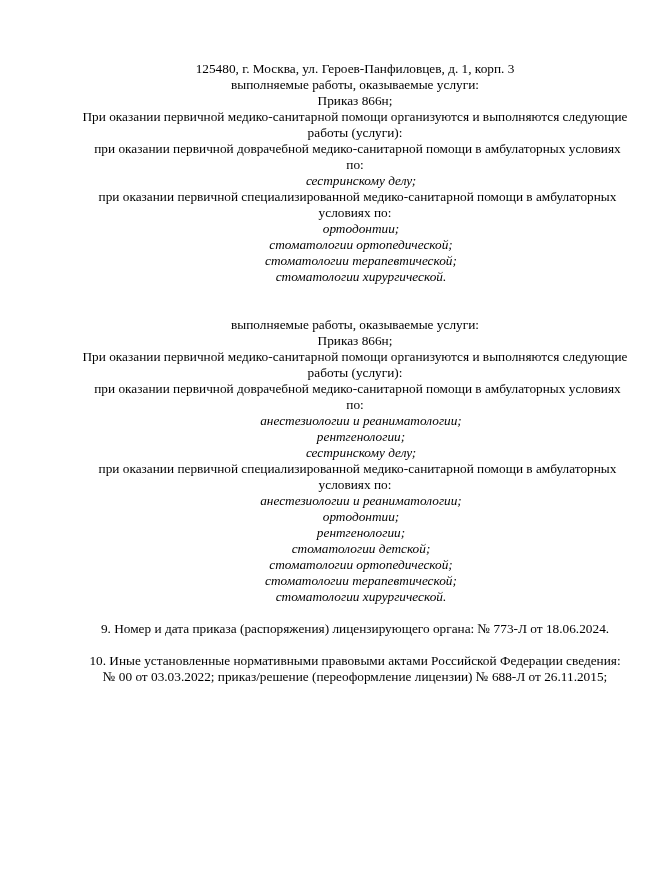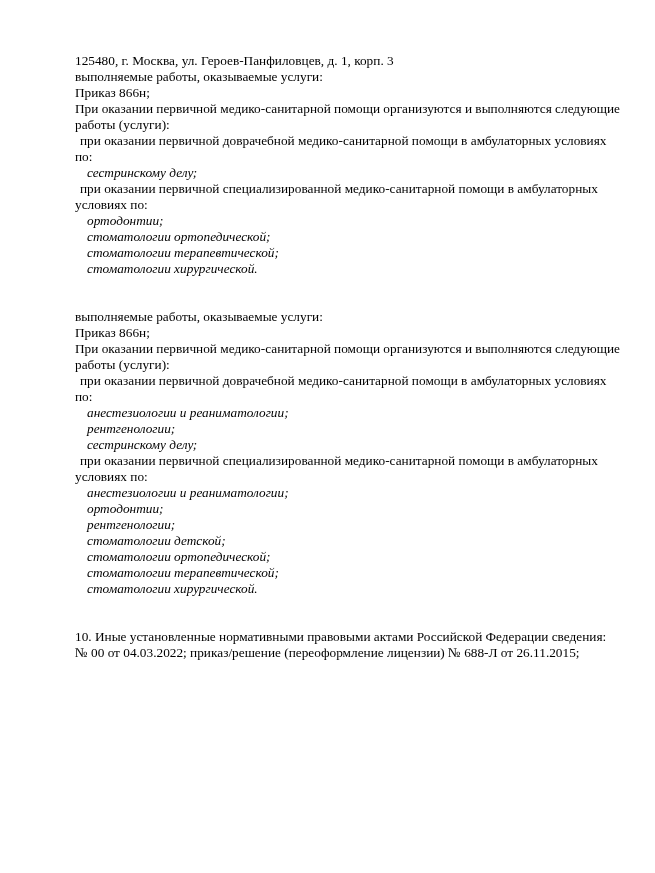--- a/index.html
+++ b/index.html
@@ -1,20 +1,21 @@
 <!DOCTYPE html>
 <html><head>
 <meta charset="utf-8">
 <style>
   html, body { margin: 0; padding: 0; background: #ffffff; }
   body { width: 655px; height: 873px; overflow: hidden; position: relative; }
   .page {
-    position: absolute; left: 75px; top: 53px; width: 560px;
+    position: absolute; left: 75px; top: 61px; width: 560px;
     font-family: "Liberation Serif", serif; font-size: 13.3px; line-height: 16px;
     color: #000000;
+    text-align: center;
   }
   .line { white-space: pre; height: 16px; }
   .ind1 { padding-left: 5px; }
   .ind2 { padding-left: 12px; font-style: italic; }
   .gap { height: 16px; }
   .block { margin: 0; }
 </style>
 </head>
 <body>
 
@@ -56,24 +57,25 @@
     <div class="line ind2">ортодонтии;</div>
     <div class="line ind2">рентгенологии;</div>
     <div class="line ind2">стоматологии детской;</div>
     <div class="line ind2">стоматологии ортопедической;</div>
     <div class="line ind2">стоматологии терапевтической;</div>
     <div class="line ind2">стоматологии хирургической.</div>
   </div>
 
   <div class="gap"></div>
 
+  <div class="line">9. Номер и дата приказа (распоряжения) лицензирующего органа: № 773-Л от 18.06.2024.</div>
 
   <div class="gap"></div>
 
   <div class="block">
     <div class="line">10. Иные установленные нормативными правовыми актами Российской Федерации сведения:</div>
-    <div class="line">№ 00 от 04.03.2022; приказ/решение (переоформление лицензии) № 688-Л от 26.11.2015;</div>
+    <div class="line">№ 00 от 03.03.2022; приказ/решение (переоформление лицензии) № 688-Л от 26.11.2015;</div>
   </div>
 
   <div class="gap"></div>
 
 
 </div>
 
 </body></html>

